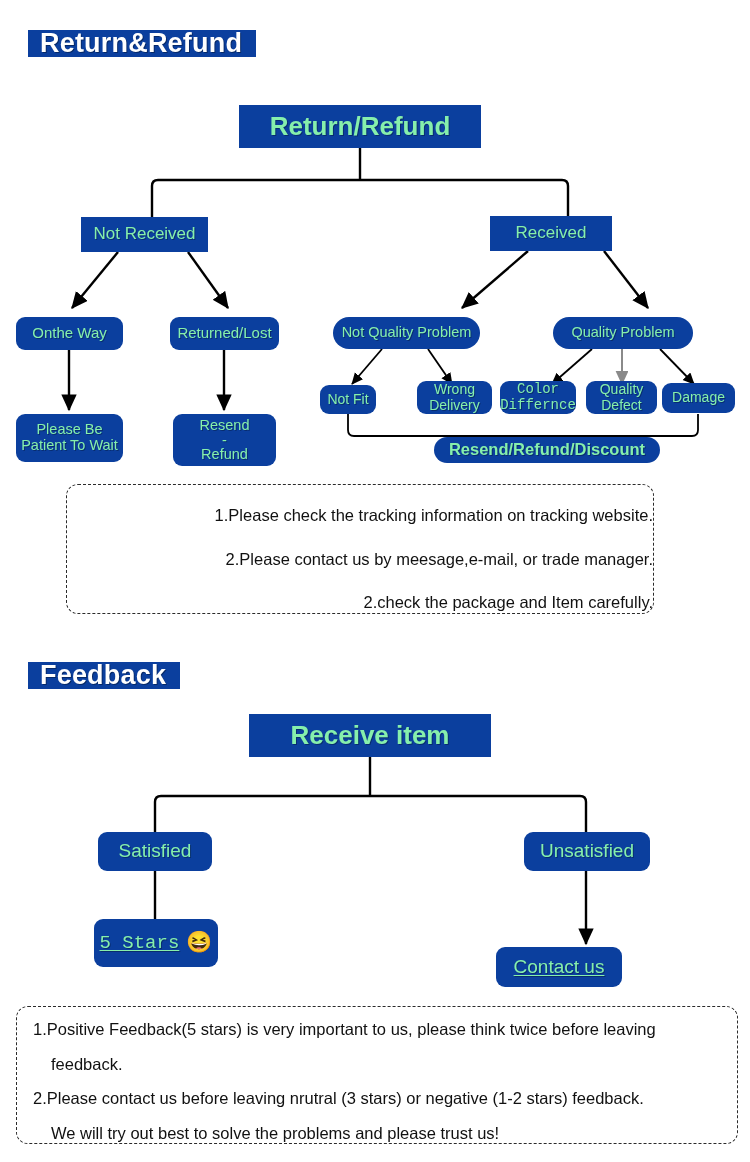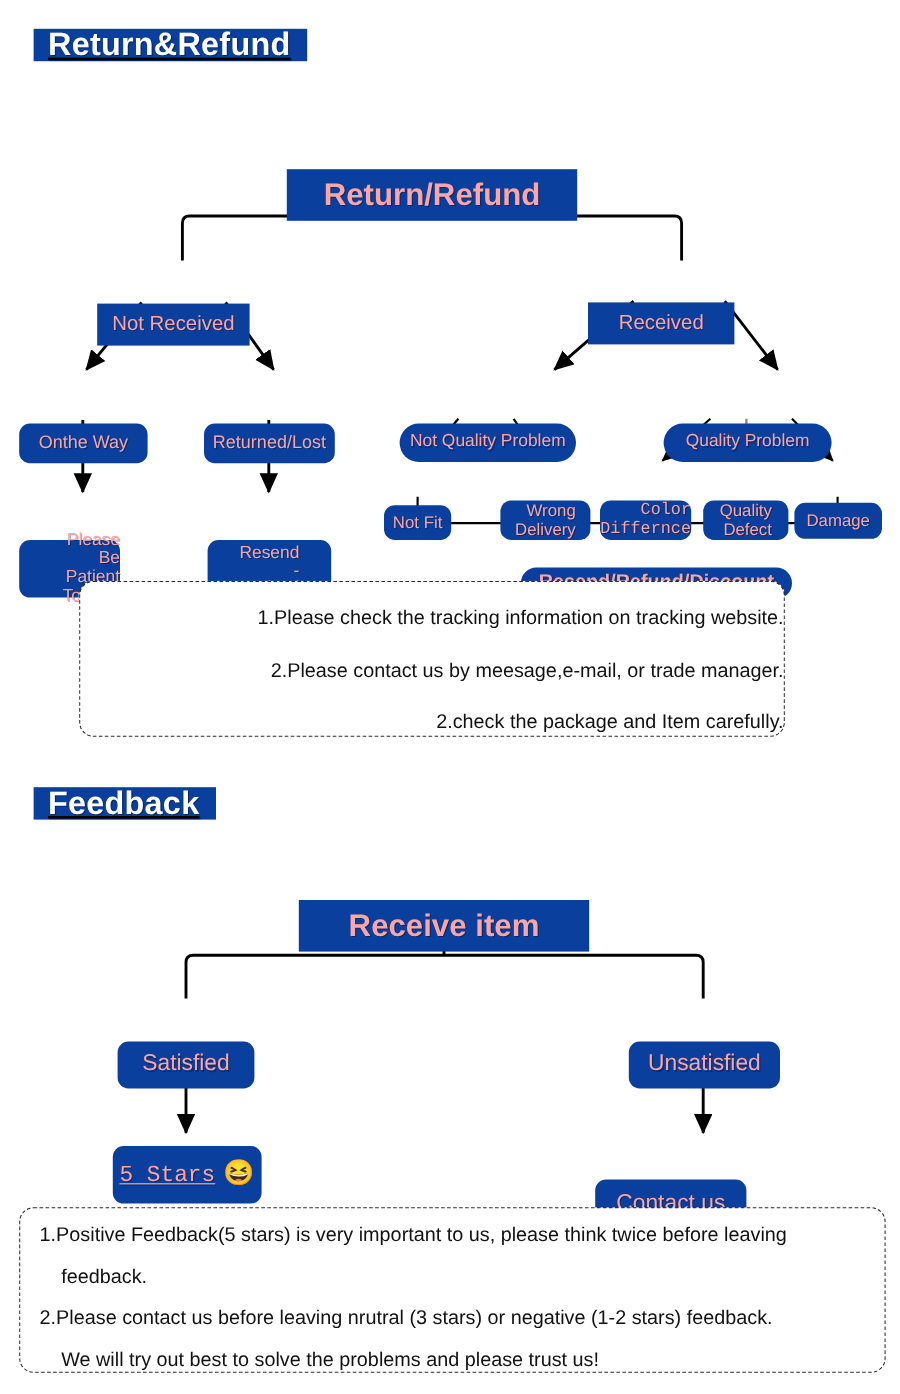--- a/index.html
+++ b/index.html
@@ -4,40 +4,39 @@
 <style>
   html,body{margin:0;padding:0;background:#ffffff;}
   body{
     width:750px;height:1162px;position:relative;overflow:hidden;
     font-family:"Liberation Sans","DejaVu Sans",sans-serif;
     color:#000;
   }
   .canvas{position:absolute;left:0;top:0;width:750px;height:1162px;}
 
   
-  .sec-head{position:absolute;display:flex;align-items:flex-start;text-decoration:underline;}
+  .sec-head{position:absolute;display:flex;align-items:center;}
   .sec-tick{width:6px;background:#0b3f9e;}
   .sec-gap{width:4px;background:#fff;}
   .sec-box{background:#0b3f9e;display:flex;align-items:center;padding:0 14px 0 12px;}
   .sec-box span{
     color:#ffffff;font-weight:bold;letter-spacing:.2px;
     text-shadow:1px 1px 0 rgba(0,0,0,.35);
     font-size:27px;line-height:1;
   }
   #head-return{left:18px;top:24px;height:39px;}
   #head-feedback{left:18px;top:656px;height:39px;}
 
   
   .node{
-    position:absolute;background:#0b3f9e;color:#fca5a5;
-    display:flex;align-items:center;justify-content:center;text-align:right;
+    position:absolute;background:#0b3f9e;color:#86efac;
+    display:flex;align-items:center;justify-content:center;text-align:center;
     box-sizing:border-box;
     text-shadow:1px 1px 0 rgba(0,0,0,.30);
     line-height:1.08;
-    margin-top:36px;
   }
   .rect{border-radius:0;}
   .round{border-radius:9px;}
   .pill{border-radius:18px;}
 
   
   .svgwrap{position:absolute;left:0;top:0;width:750px;height:1162px;pointer-events:none;}
 
   
   .note{
@@ -116,21 +115,21 @@
   </div>
 
   <div class="node round" style="left:16px;top:317px;width:107px;height:33px;font-size:15px;">
     <span>Onthe Way</span>
   </div>
 
   <div class="node round" style="left:170px;top:317px;width:109px;height:33px;font-size:15px;">
     <span>Returned/Lost</span>
   </div>
 
-  <div class="node round" style="left:16px;top:414px;width:84px;height:48px;font-size:14.5px;white-space:pre-line;padding-left:22px;">
+  <div class="node round" style="left:16px;top:414px;width:107px;height:48px;font-size:14.5px;white-space:pre-line;">
     <span>Please Be
 Patient To Wait</span>
   </div>
 
   <div class="node round" style="left:173px;top:414px;width:103px;height:52px;font-size:14.5px;white-space:pre-line;line-height:1.0;">
     <span>Resend
 -
 Refund</span>
   </div>
 

